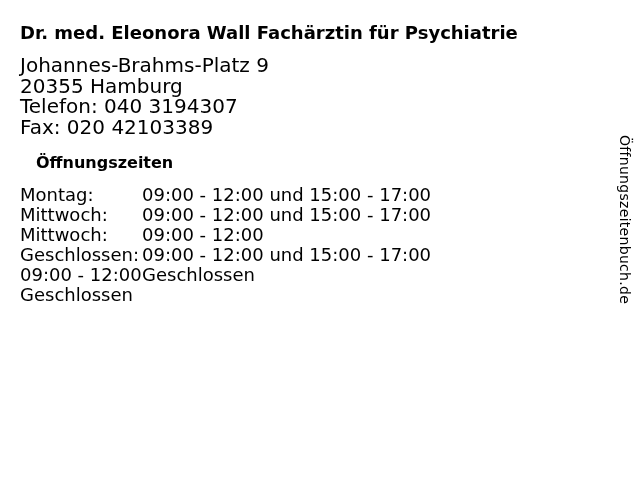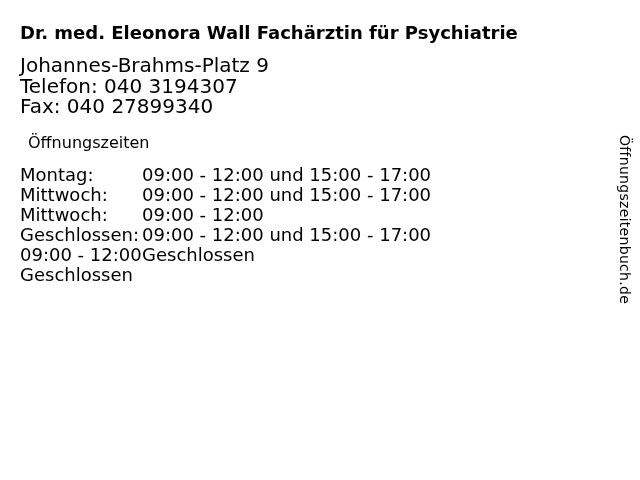--- a/index.html
+++ b/index.html
@@ -28,23 +28,23 @@
     margin: 12px 0 11px 0;
     white-space: nowrap;
   }
   .contact-line {
     font-size: 20px;
     line-height: 20.5px;
     white-space: nowrap;
   }
   .hours-heading {
     font-size: 16px;
-    font-weight: normal;
+    font-weight: bold;
     line-height: 20px;
-    margin: 16px 0 12px 8px;
+    margin: 16px 0 12px 16px;
   }
   .hours-table {
     display: grid;
     grid-template-columns: 122px auto;
     font-size: 18px;
     line-height: 20px;
   }
   .hours-day, .hours-times {
     white-space: nowrap;
   }
@@ -61,22 +61,23 @@
 </style>
 </head>
 <body>
 
 <div class="content">
 
   <h1 class="page-title">Dr. med. Eleonora Wall Fachärztin für Psychiatrie</h1>
 
   <div>
     <div class="contact-line">Johannes-Brahms-Platz 9</div>
+    <div class="contact-line">20355 Hamburg</div>
     <div class="contact-line">Telefon: 040 3194307</div>
-    <div class="contact-line">Fax: 040 27899340</div>
+    <div class="contact-line">Fax: 020 42103389</div>
   </div>
 
   <h2 class="hours-heading">Öffnungszeiten</h2>
 
   <div class="hours-table">
     <div class="hours-day">Montag:</div>
     <div class="hours-times">09:00 - 12:00 und 15:00 - 17:00</div>
 
     <div class="hours-day">Mittwoch:</div>
     <div class="hours-times">09:00 - 12:00 und 15:00 - 17:00</div>

